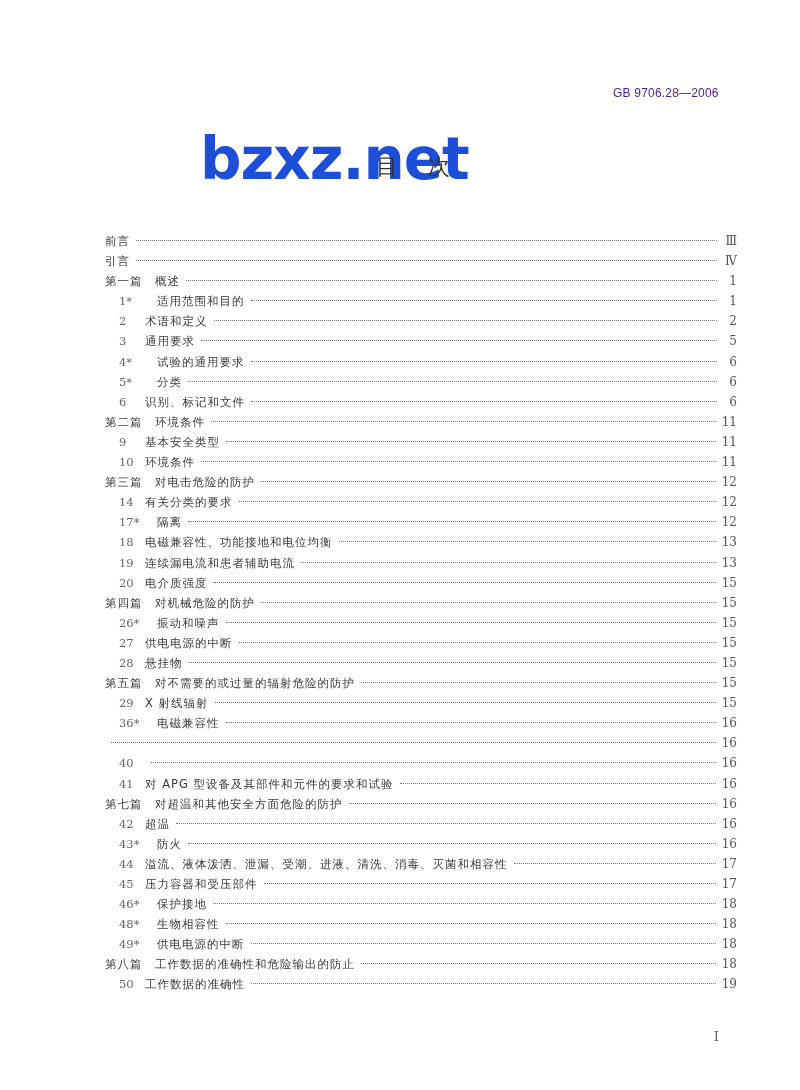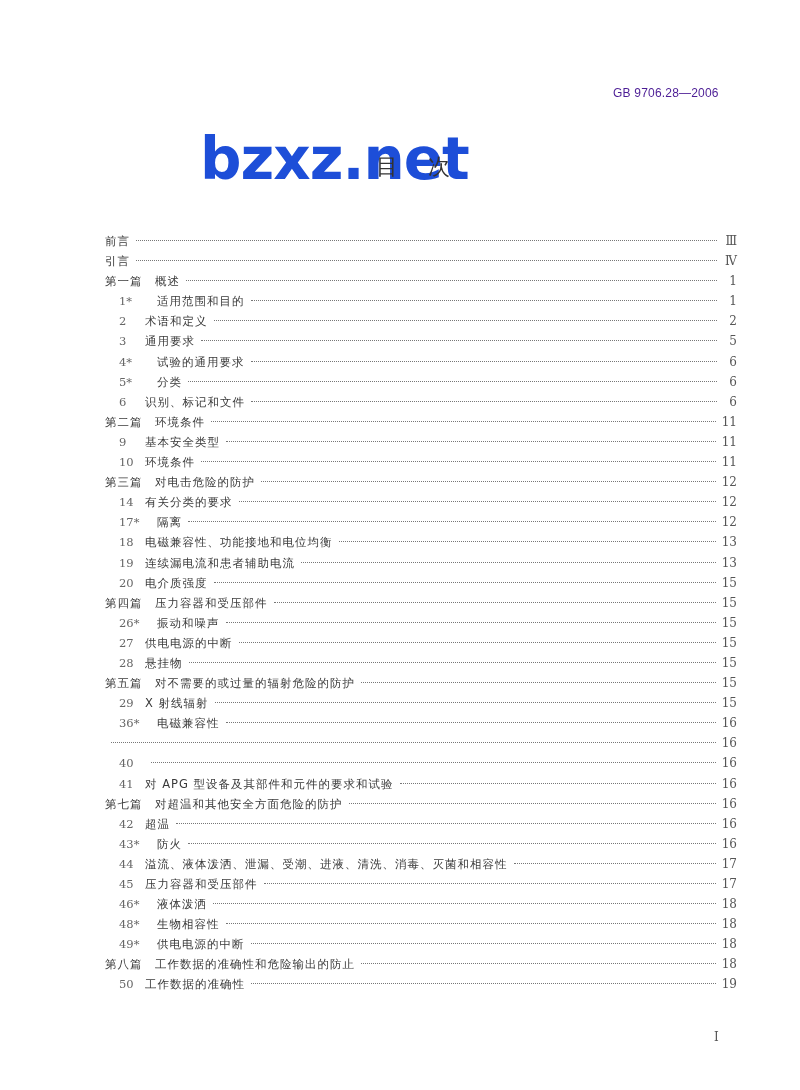--- a/index.html
+++ b/index.html
@@ -142,21 +142,21 @@
       <span class="leader"></span>
       <span class="page">13</span>
     </div>
     <div class="row level-2">
       <span class="num">20</span>
       <span class="label">电介质强度</span>
       <span class="leader"></span>
       <span class="page">15</span>
     </div>
     <div class="row level-1">
-      <span class="label">第四篇　压力容器和受压部件</span>
+      <span class="label">第四篇　对机械危险的防护</span>
       <span class="leader"></span>
       <span class="page">15</span>
     </div>
     <div class="row level-2">
       <span class="num starred">26*</span>
       <span class="label">振动和噪声</span>
       <span class="leader"></span>
       <span class="page">15</span>
     </div>
     <div class="row level-2">
@@ -227,21 +227,21 @@
       <span class="page">17</span>
     </div>
     <div class="row level-2">
       <span class="num">45</span>
       <span class="label">压力容器和受压部件</span>
       <span class="leader"></span>
       <span class="page">17</span>
     </div>
     <div class="row level-2">
       <span class="num starred">46*</span>
-      <span class="label">液体泼洒</span>
+      <span class="label">保护接地</span>
       <span class="leader"></span>
       <span class="page">18</span>
     </div>
     <div class="row level-2">
       <span class="num starred">48*</span>
       <span class="label">生物相容性</span>
       <span class="leader"></span>
       <span class="page">18</span>
     </div>
     <div class="row level-2">

